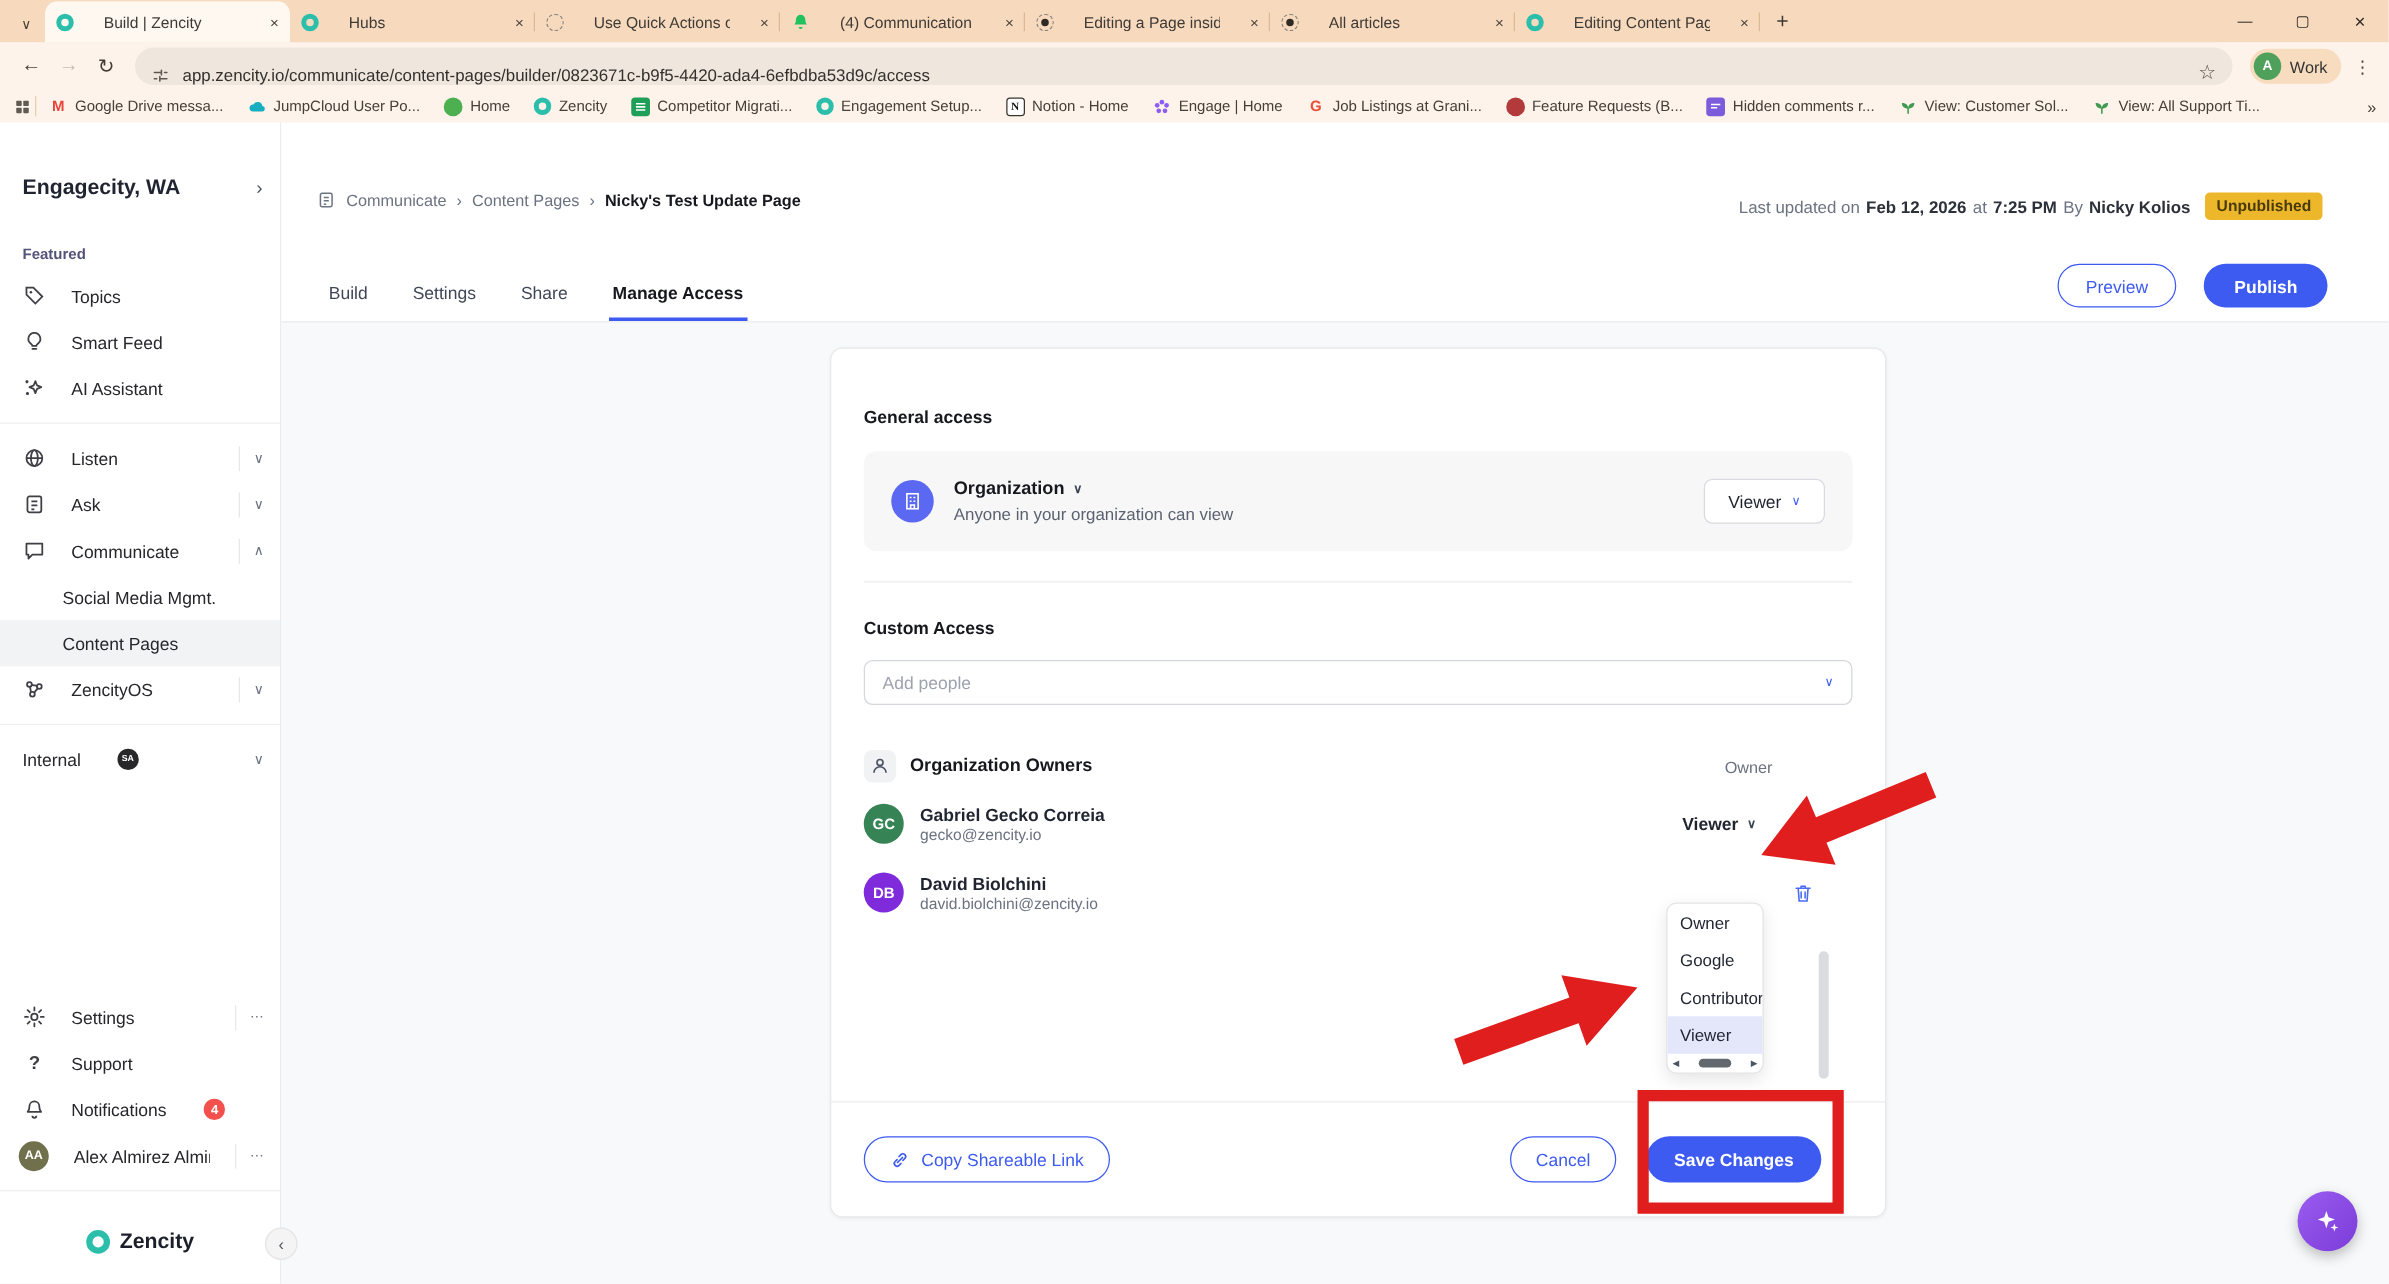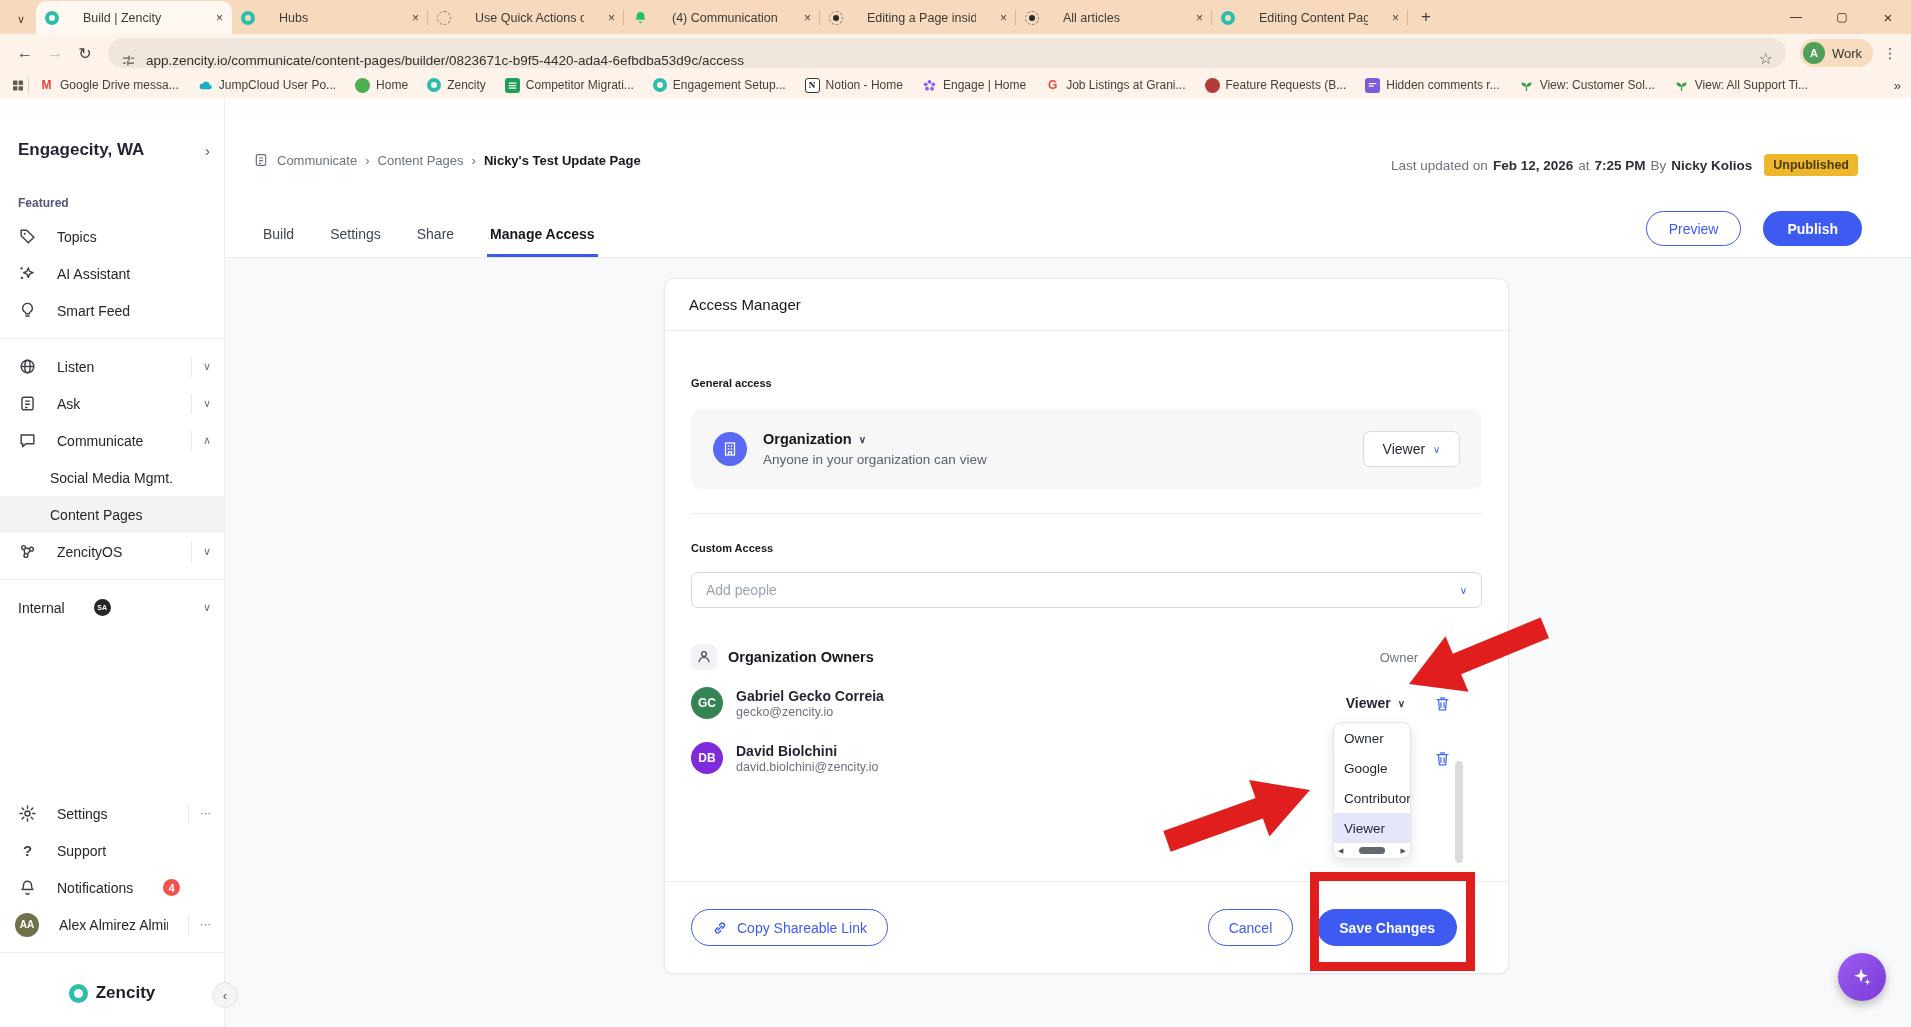--- a/index.html
+++ b/index.html
@@ -75,21 +75,21 @@
   .ptab.active{color:#16181D;font-weight:700;box-shadow:inset 0 -3px 0 #3D5AF1}
   .hbtns{position:absolute;right:49px;bottom:11px;display:flex;gap:22px}
   .btn{height:35px;border-radius:18px;display:inline-flex;align-items:center;justify-content:center;font-size:14px}
   .btn-outline{border:1px solid #3D5AF1;color:#3D5AF1;background:#fff;padding:0 22px}
   .btn-fill{background:#3D5AF1;color:#fff;padding:0 24px;font-weight:600}
 
   
   .card{position:absolute;left:439px;top:180px;width:845px;height:696px;background:#fff;border:1px solid #E7E8EB;border-radius:10px;box-shadow:0 1px 3px rgba(16,24,40,.05)}
   .card-head{height:52px;display:flex;align-items:center;padding:0 24px;font-size:15px;color:#16181D;border-bottom:1px solid #EBECEF}
   .card-body{padding:0 26px}
-  .h-sec{margin-top:46px;font-size:11px;font-weight:700;color:#16181D}
+  .h-sec{margin-top:46px;font-size:14px;font-weight:700;color:#16181D}
   .orgbox{margin-top:20px;height:80px;background:#F7F7F8;border-radius:10px;display:flex;align-items:center;padding:0 22px}
   .orgav{width:34px;height:34px;border-radius:50%;background:#5A68F2;margin-right:16px;flex:0 0 auto}
   .orgname{font-size:14.5px;font-weight:700;color:#16181D;display:flex;align-items:center;gap:7px}
   .orgdesc{font-size:13.5px;color:#5A6170;margin-top:5px}
   .chv{font-size:10px;color:#374151}
   .chv-blue{font-size:10px;color:#3D5AF1}
   .rolesel{margin-left:auto;width:97px;height:36px;background:#fff;border:1px solid #D8DADF;border-radius:7px;display:flex;align-items:center;justify-content:center;gap:8px;font-size:14px;color:#1F2430}
   .bdiv{height:1px;background:#EBECEF;margin-top:24px}
   .h-ca{margin-top:28px}
   .addinput{margin-top:18px;height:36px;border:1px solid #D4D7DC;border-radius:7px;display:flex;align-items:center;padding:0 14px;gap:8px}
@@ -314,35 +314,35 @@
       <span class="sic ico">
           <svg viewBox="0 0 24 24" fill="none" stroke="currentColor" stroke-width="1.8">
             <path d="M4 4h7l9 9-7 7-9-9z"></path>
             <circle cx="8.5" cy="8.5" r="1.3" fill="currentColor" stroke="none"></circle>
           </svg>
         </span>
       <span>Topics</span>
     </div>
     <div class="sitem">
       <span class="sic ico">
+          <svg viewBox="0 0 24 24" fill="none" stroke="currentColor" stroke-width="1.8" stroke-linecap="round">
+            <path d="M12 3a6 6 0 0 0-3.5 10.9c.8.6 1.5 1.3 1.5 2.1h4c0-.8.7-1.5 1.5-2.1A6 6 0 0 0 12 3z"></path>
+            <path d="M10 19h4"></path>
+          </svg>
+        </span>
+      <span>Smart Feed</span>
+    </div>
+    <div class="sitem">
+      <span class="sic ico">
           <svg viewBox="0 0 24 24" fill="none" stroke="currentColor" stroke-width="1.8" stroke-linejoin="round">
             <path d="M13 5l1.7 4.3L19 11l-4.3 1.7L13 17l-1.7-4.3L7 11l4.3-1.7z"></path>
             <path d="M4.5 4v3M3 5.5h3M5 16v3M3.5 17.5h3"></path>
           </svg>
         </span>
       <span>AI Assistant</span>
-    </div>
-    <div class="sitem">
-      <span class="sic ico">
-          <svg viewBox="0 0 24 24" fill="none" stroke="currentColor" stroke-width="1.8" stroke-linecap="round">
-            <path d="M12 3a6 6 0 0 0-3.5 10.9c.8.6 1.5 1.3 1.5 2.1h4c0-.8.7-1.5 1.5-2.1A6 6 0 0 0 12 3z"></path>
-            <path d="M10 19h4"></path>
-          </svg>
-        </span>
-      <span>Smart Feed</span>
     </div>
 
     <div class="sdiv"></div>
 
     <div class="sitem">
       <span class="sic ico">
           <svg viewBox="0 0 24 24" fill="none" stroke="currentColor" stroke-width="1.8">
             <circle cx="12" cy="12" r="8"></circle>
             <ellipse cx="12" cy="12" rx="3.5" ry="8"></ellipse>
             <path d="M4 12h16"></path>
@@ -491,21 +491,20 @@
         <div class="ptab active">Manage Access</div>
       </div>
 
       <div class="hbtns">
         <div class="btn btn-outline">Preview</div>
         <div class="btn btn-fill">Publish</div>
       </div>
     </div>
 
     <div class="card">
-      <div class="card-head">Access Manager</div>
       <div class="card-body">
         <div class="h-sec">General access</div>
         <div class="orgbox">
           <div class="orgav ctr">
             <span class="ico" style="width:18px;height:18px">
                 <svg viewBox="0 0 24 24" fill="none" stroke="#fff" stroke-width="1.7">
                   <rect x="6" y="4" width="12" height="16"></rect>
                   <path d="M9 8h2M13 8h2M9 12h2M13 12h2M10 20v-4h4v4"></path>
                 </svg>
               </span>

